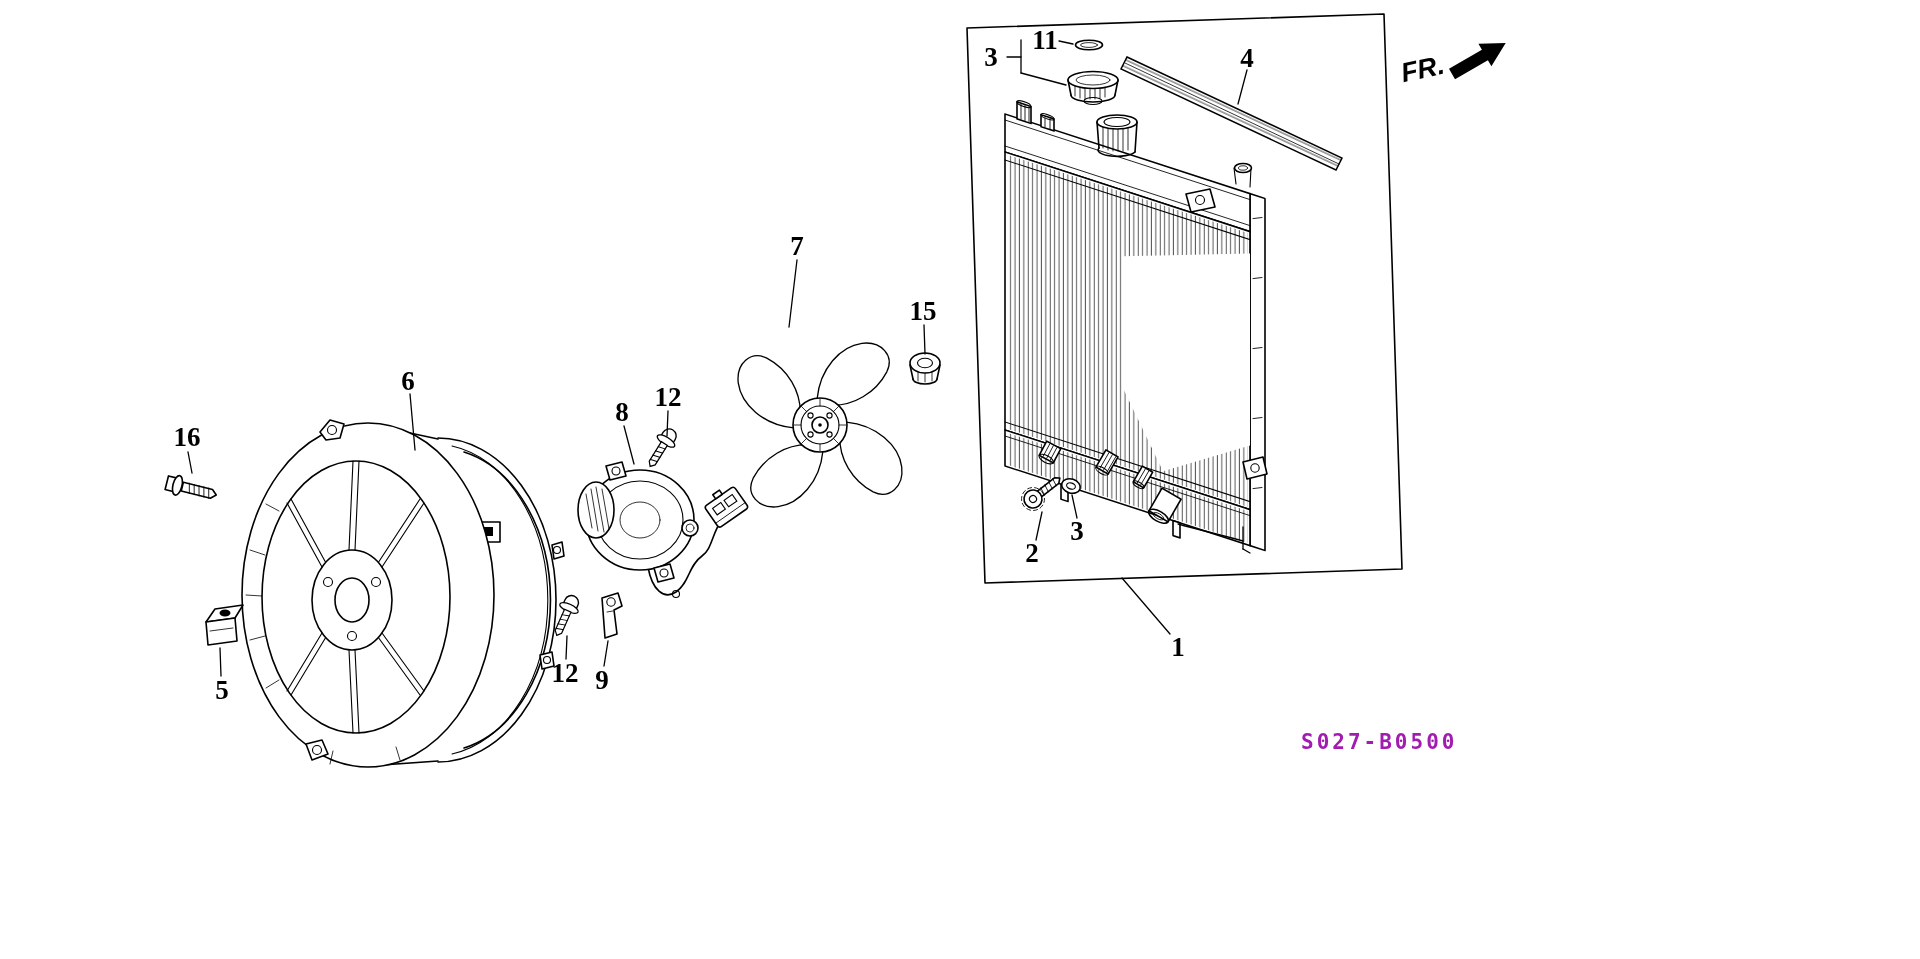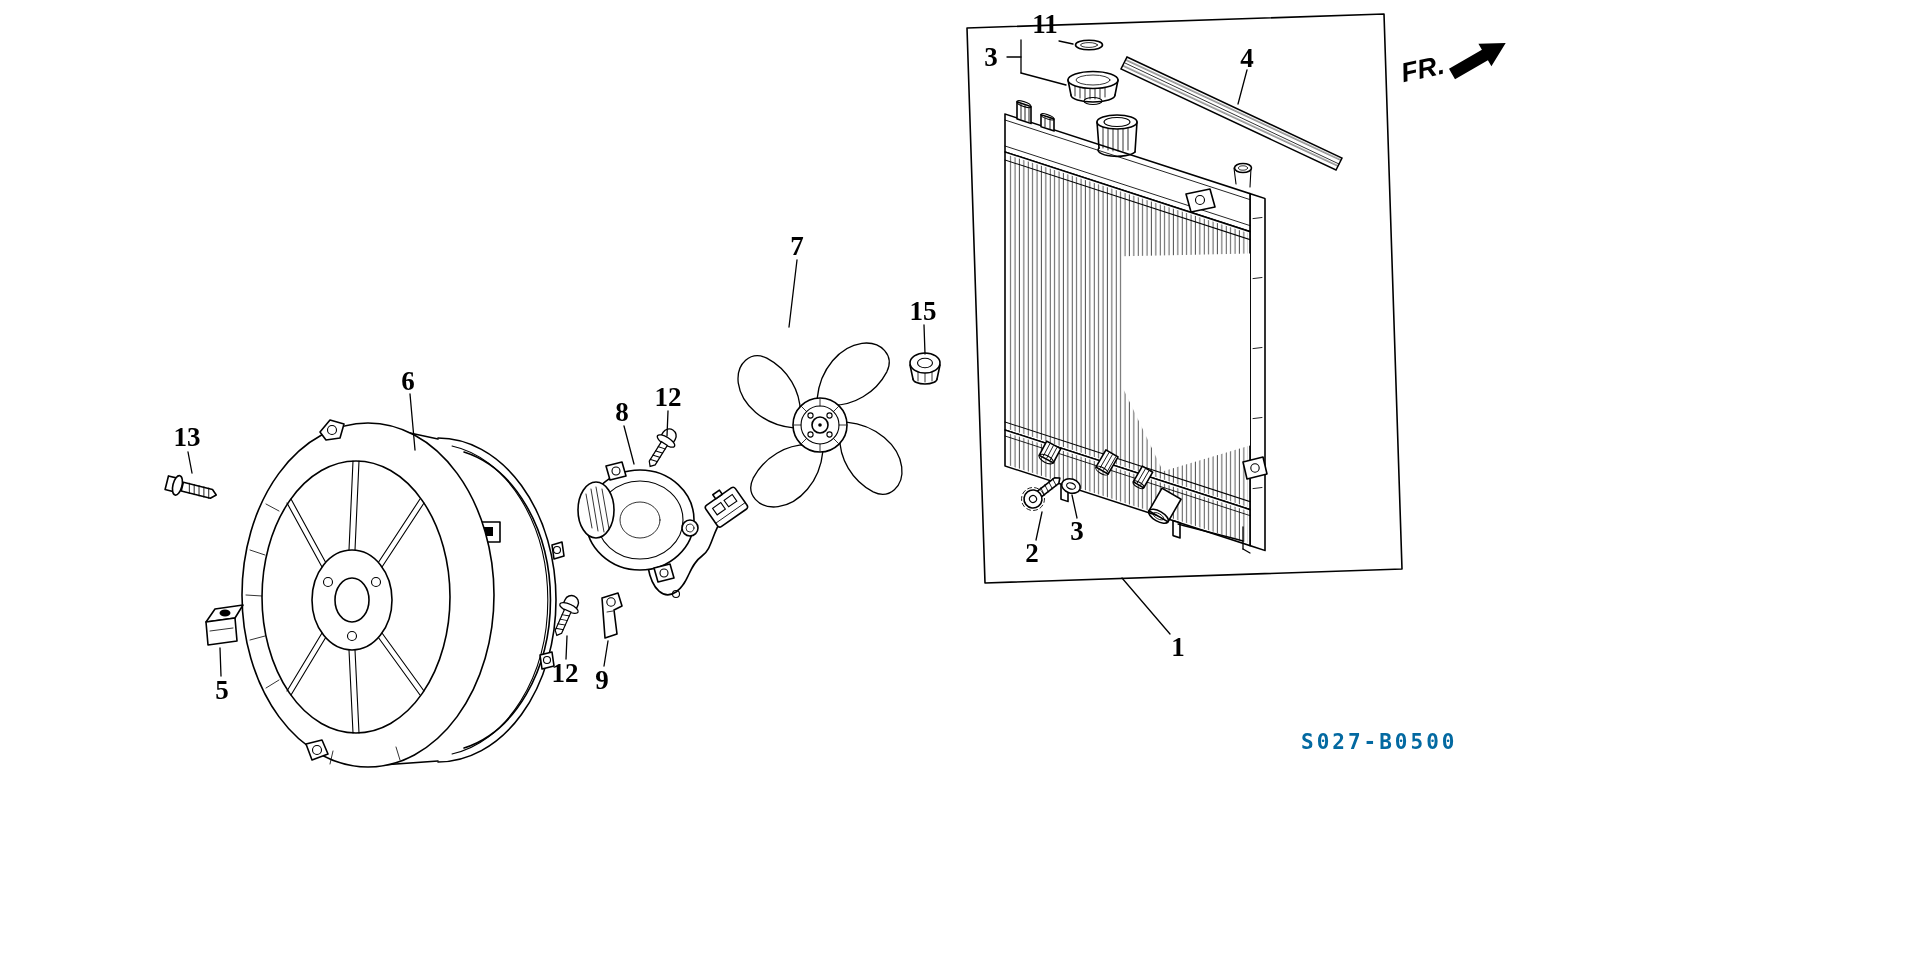--- a/index.html
+++ b/index.html
@@ -19,21 +19,21 @@
     color:#000;line-height:1;white-space:nowrap;user-select:none;cursor:pointer;
   }
   .fr-label{
     position:absolute;left:1401px;top:56px;
     font-family:"Liberation Sans",sans-serif;font-weight:bold;font-style:italic;
     font-size:27px;color:#000;transform:rotate(-12deg);line-height:1;
   }
   .drawing-code{
     position:absolute;left:1301px;top:732px;
     font-family:"DejaVu Sans Mono",monospace;font-weight:bold;
-    font-size:21px;letter-spacing:3px;color:#0369a1;line-height:1;text-align:right;
+    font-size:21px;letter-spacing:3px;color:#a21caf;line-height:1;text-align:right;
   }
 </style>
 </head>
 <body>
 
 <div id="scene">
 
 <svg id="drawing" width="1920" height="959" viewBox="0 0 1920 959" xmlns="http://www.w3.org/2000/svg">
 
   <defs>
@@ -372,22 +372,22 @@
 <div class="callout" style="left:1178px;top:647px">1</div>
 <div class="callout" style="left:1032px;top:553px">2</div>
 <div class="callout" style="left:1077px;top:531px">3</div>
 <div class="callout" style="left:1247px;top:58px">4</div>
 <div class="callout" style="left:222px;top:690px">5</div>
 <div class="callout" style="left:408px;top:381px">6</div>
 <div class="callout" style="left:797px;top:246px">7</div>
 <div class="callout" style="left:622px;top:412px">8</div>
 <div class="callout" style="left:602px;top:680px">9</div>
 <div class="callout" style="left:991px;top:57px">3</div>
-<div class="callout" style="left:1045px;top:24px">11</div>
+<div class="callout" style="left:1045px;top:40px">11</div>
 <div class="callout" style="left:668px;top:397px">12</div>
 <div class="callout" style="left:565px;top:673px">12</div>
-<div class="callout" style="left:187px;top:437px">13</div>
+<div class="callout" style="left:187px;top:437px">16</div>
 <div class="callout" style="left:923px;top:311px">15</div>
 
 <div class="fr-label">FR.</div>
 <div class="drawing-code">S027-B0500</div>
 
 </div>
 
 </body></html>

